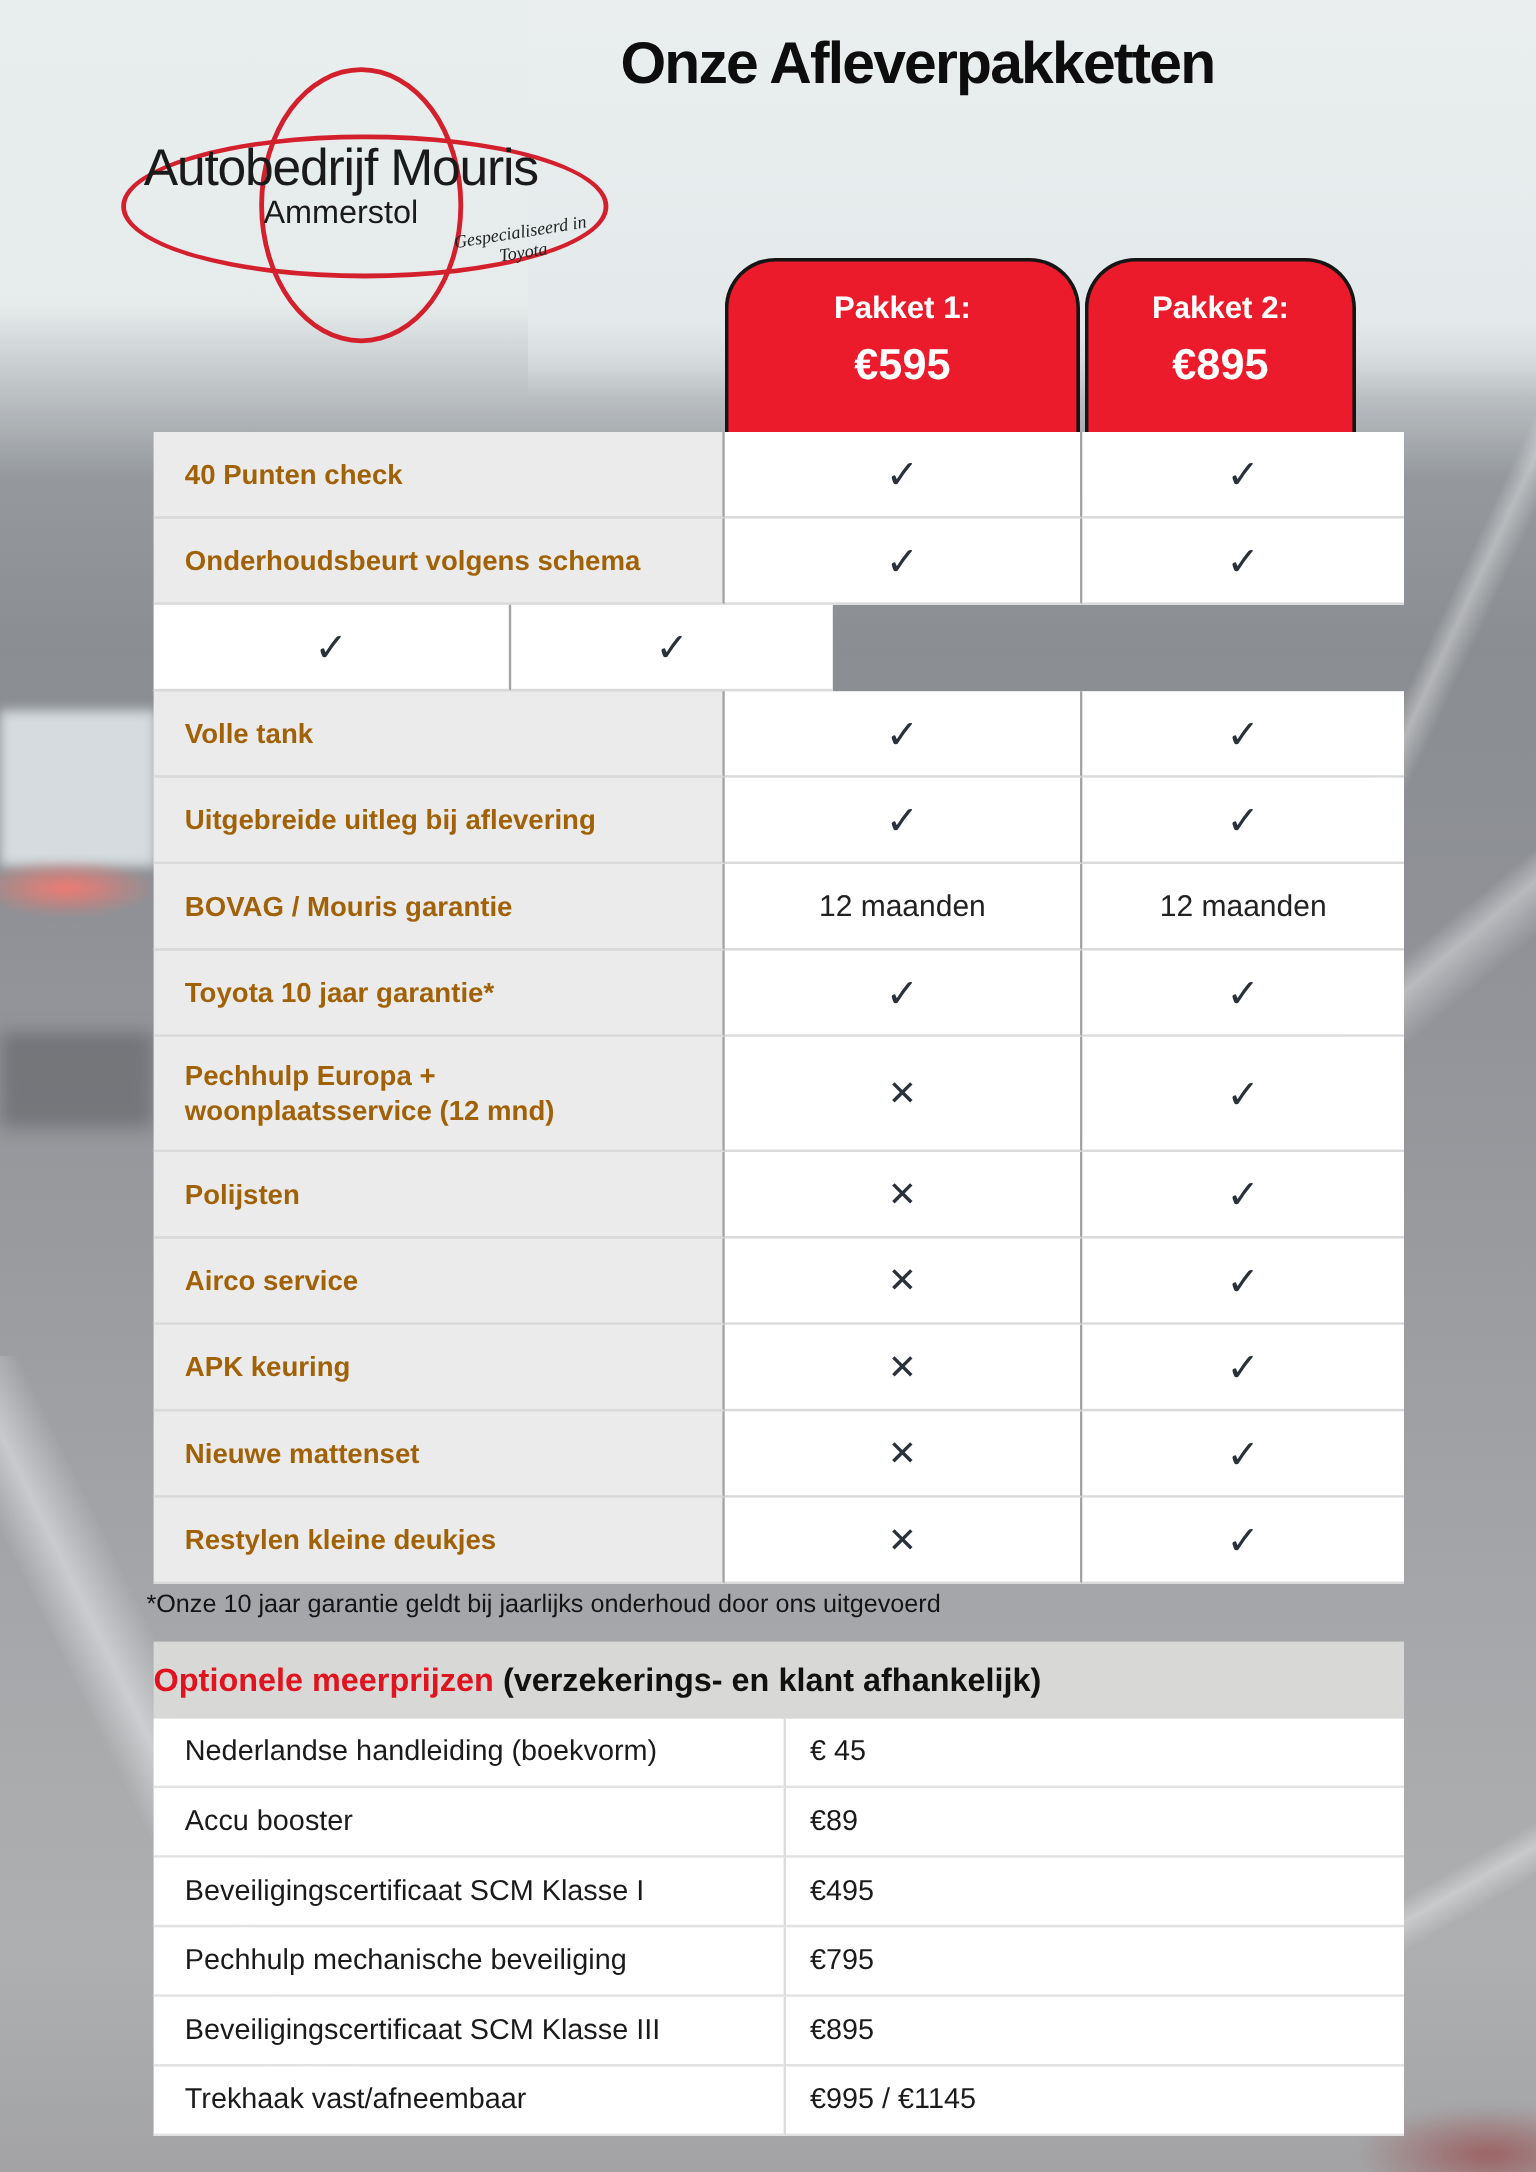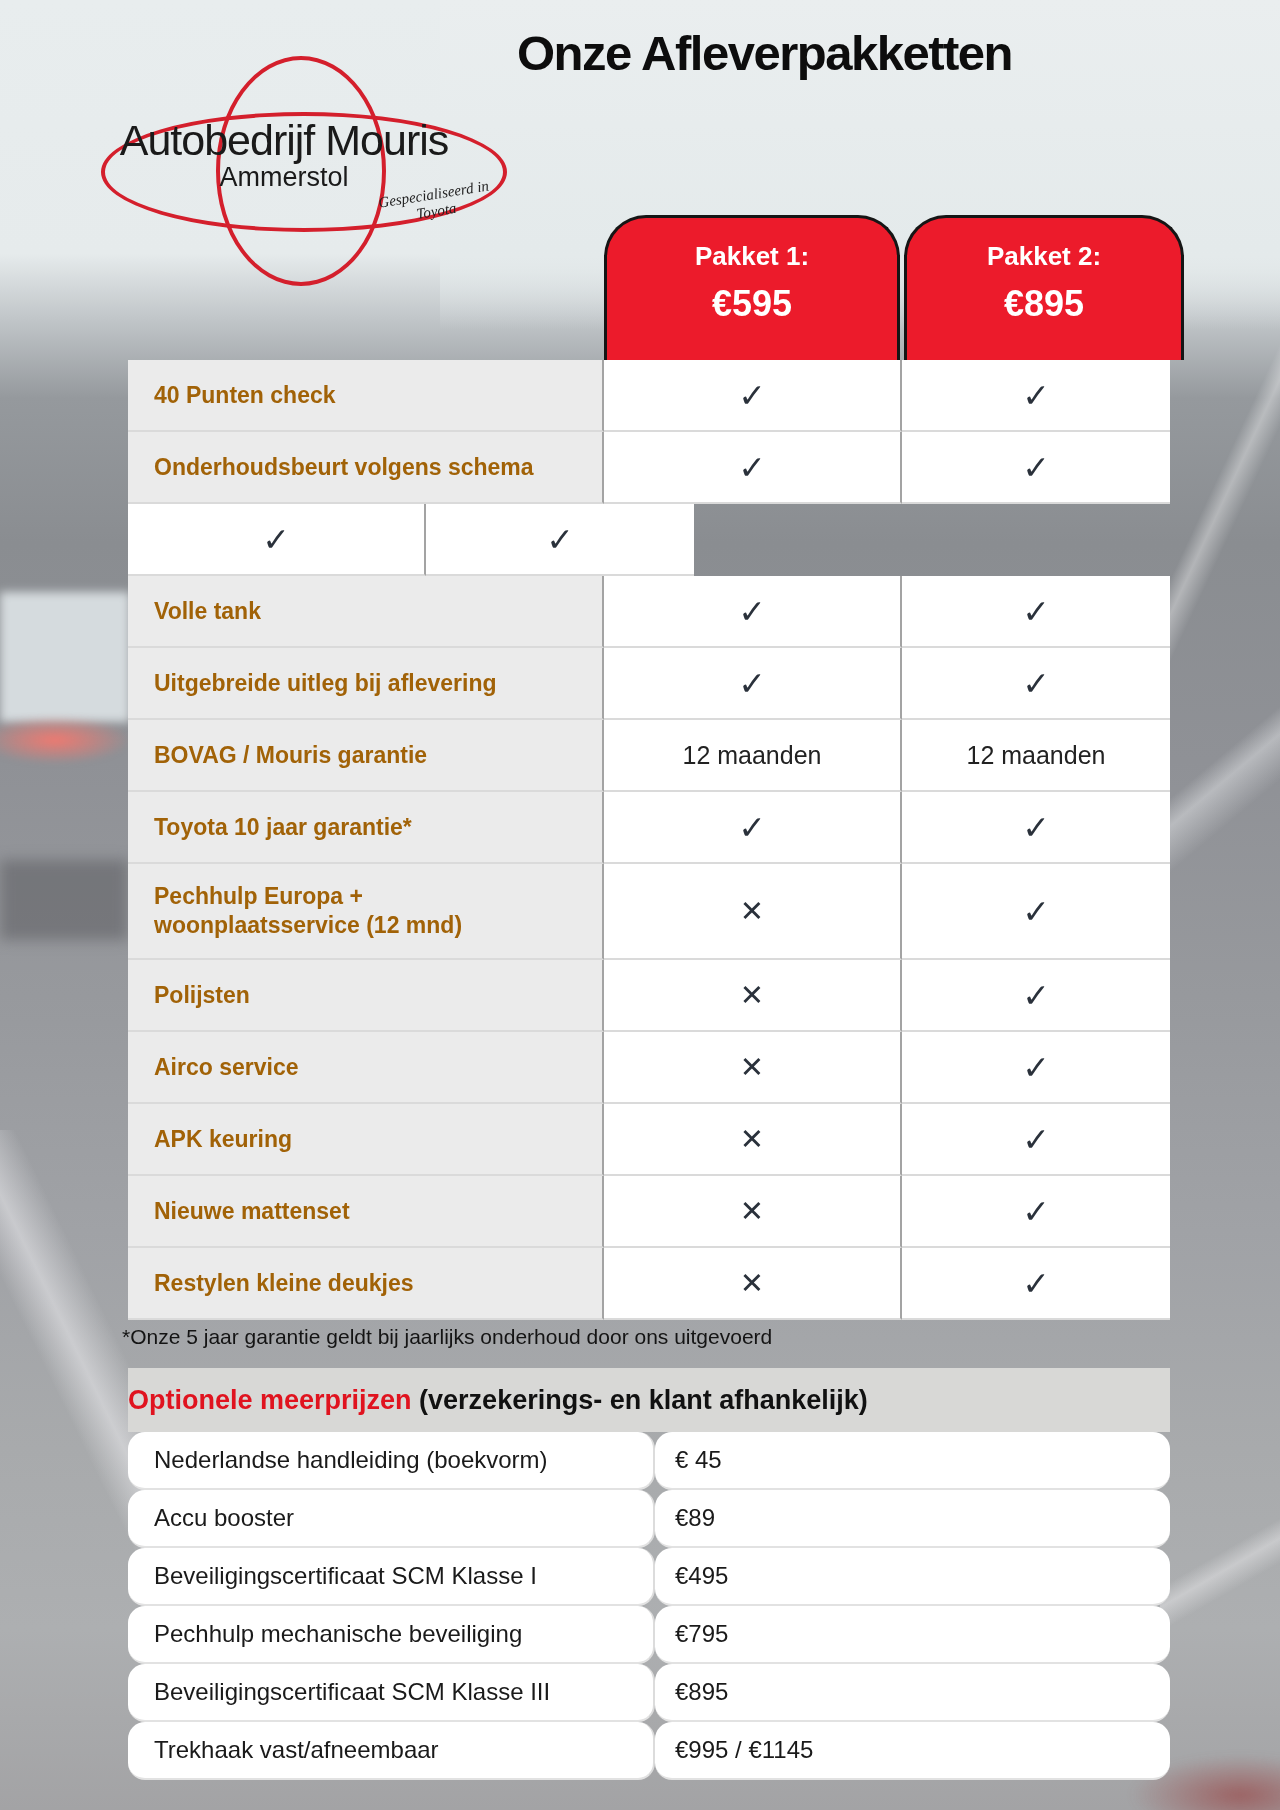--- a/index.html
+++ b/index.html
@@ -45,21 +45,21 @@
 
   
   .doc-title{position:absolute;left:517px;top:26px;width:500px;
     font-size:49px;font-weight:700;color:#0d0d0d;letter-spacing:-1.5px;line-height:1.14;}
 
   
   .pkg-box{position:absolute;top:215px;height:145px;box-sizing:border-box;
     background:#ec1b2b;border:3px solid #151515;border-bottom:none;
     border-radius:42px 42px 0 0;color:#fff;text-align:center;padding-top:23px;}
   .pkg-box-1{left:604px;width:296px;}
-  .pkg-box-2{left:904px;width:280px;}
+  .pkg-box-2{left:904px;width:226px;}
   .pkg-label{font-size:26px;font-weight:700;}
   .pkg-price{font-size:36px;font-weight:700;margin-top:11px;}
 
   
   .ctable{position:absolute;left:128px;top:360px;width:1042px;}
   .trow{display:flex;}
   .cell{box-sizing:border-box;border-bottom:2px solid #dadada;}
   .cell-label{width:476px;background:#ebebeb;border-right:2px solid #a3a3a3;
     display:flex;align-items:center;padding-left:26px;
     font-size:23px;font-weight:700;color:#a16207;line-height:1.25;white-space:pre-line;}
@@ -77,21 +77,21 @@
   .footnote{position:absolute;left:122px;top:1325px;font-size:21px;color:#141414;}
 
   
   .opt-header{position:absolute;left:128px;top:1368px;width:1042px;height:64px;box-sizing:border-box;
     background:#d8d8d6;display:flex;align-items:center;}
   .opt-title-red{font-size:27px;font-weight:700;color:#e0131f;}
   .opt-title-black{font-size:27px;font-weight:700;color:#111;white-space:pre;}
   .otable{position:absolute;left:128px;top:1432px;width:1042px;}
   .orow{display:flex;height:58px;}
   .ocell{box-sizing:border-box;background:#fff;border-bottom:2px solid #e2e2e2;
-    display:flex;align-items:center;font-size:24px;color:#1a1a1a;border-radius:17px;}
+    display:flex;align-items:center;font-size:24px;color:#1a1a1a;}
   .ocell-label{width:527px;border-right:2px solid #dcdcdc;padding-left:26px;}
   .ocell-price{width:515px;padding-left:20px;}
 </style>
 </head>
 <body>
 
 <div class="page">
 
   <div class="bg-layer bg-title-light"></div>
   <div class="bg-layer bg-left-light"></div>
@@ -234,21 +234,21 @@
         <div class="cell cell-label">Restylen kleine deukjes</div>
         <div class="cell cell-val mid">
           <span class="mark mark-cross">✕</span>
         </div>
         <div class="cell cell-val last">
           <span class="mark mark-check">✓</span>
         </div>
       </div>
     </div>
 
-  <div class="footnote">*Onze 5 jaar garantie geldt bij jaarlijks onderhoud door ons uitgevoerd</div>
+  <div class="footnote">*Onze 10 jaar garantie geldt bij jaarlijks onderhoud door ons uitgevoerd</div>
 
   <div class="opt-header">
     <span class="opt-title-red">Optionele meerprijzen</span>
       <span class="opt-title-black"> (verzekerings- en klant afhankelijk)</span>
   </div>
   <div class="otable" id="options-body">
       <div class="orow">
         <div class="ocell ocell-label">Nederlandse handleiding (boekvorm)</div>
         <div class="ocell ocell-price">€ 45</div>
       </div>

